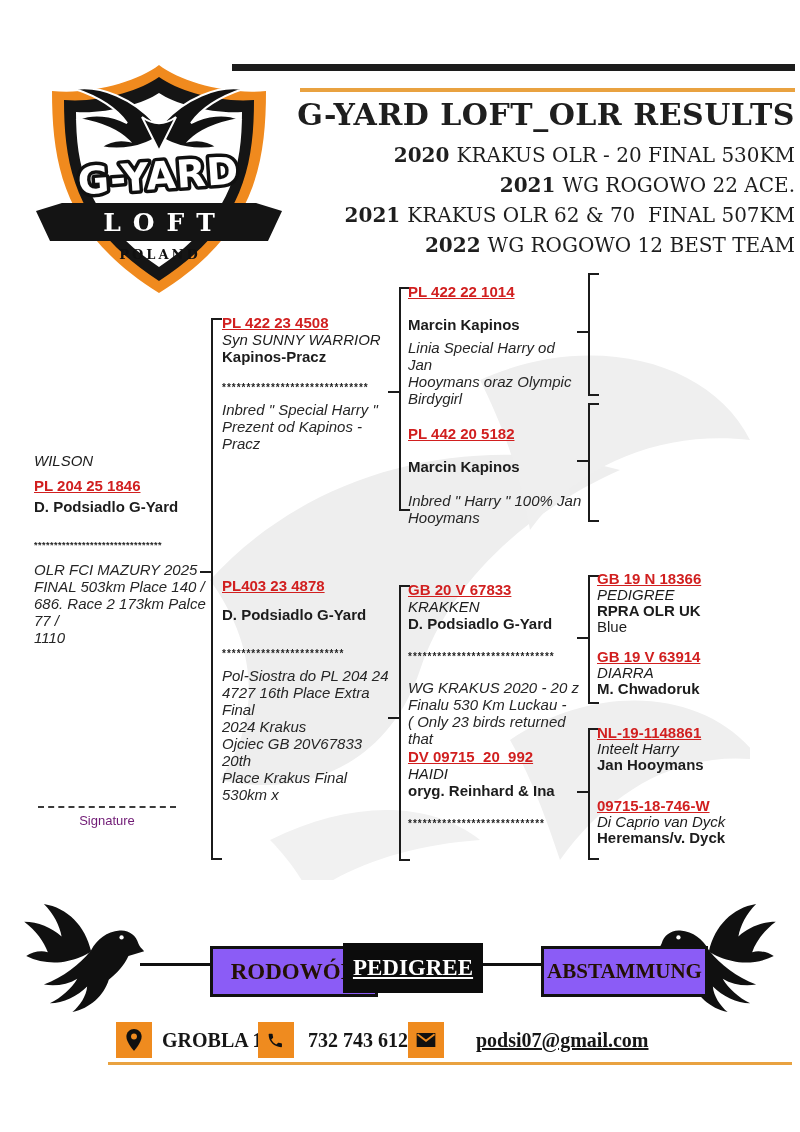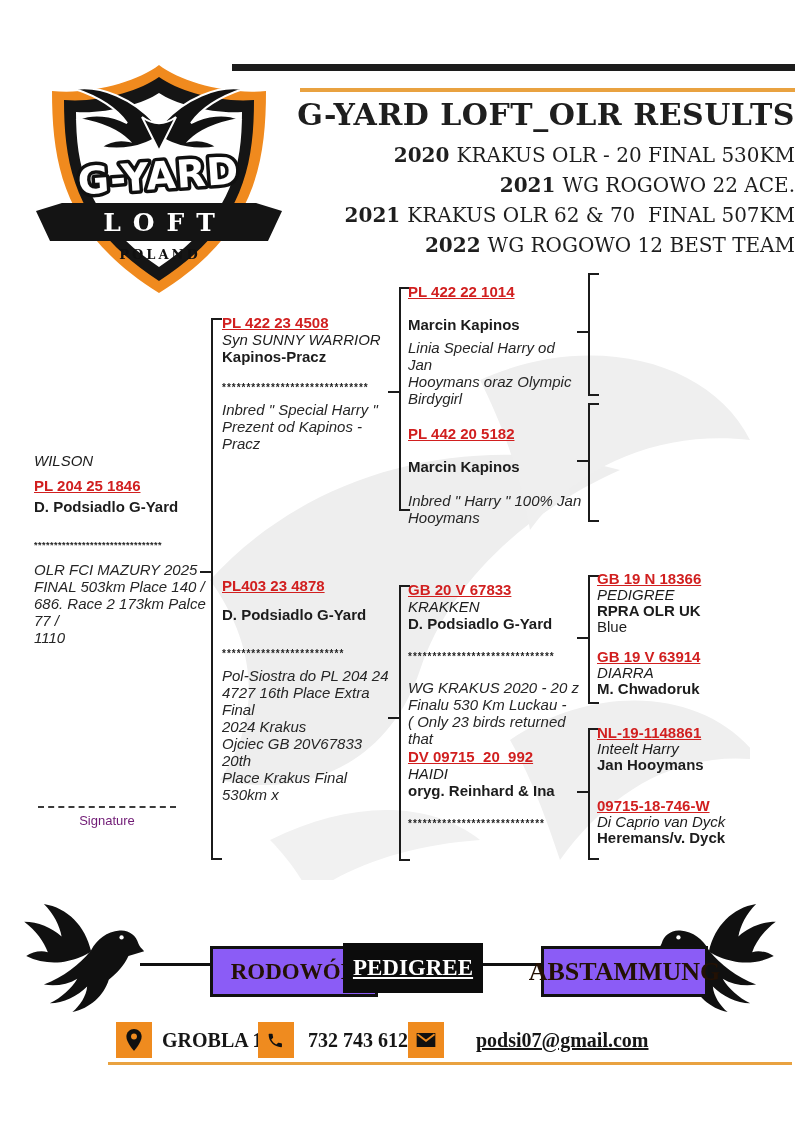--- a/index.html
+++ b/index.html
@@ -224,21 +224,21 @@
   <circle cx="101" cy="36" r="2.2" fill="#ffffff"></circle>
 </svg>
 
 <div class="bannerline"></div>
 <div class="bbox orange" style="left:166px;top:946px;width:162px;height:45px;font-size:23px;">
   <span>RODOWÓD</span>
 </div>
 <div class="bbox black" style="left:343px;top:943px;width:140px;height:50px;font-size:23px;text-decoration:underline;">
   <span>PEDIGREE</span>
 </div>
-<div class="bbox orange" style="left:497px;top:946px;width:161px;height:45px;font-size:26px;">
+<div class="bbox orange" style="left:497px;top:946px;width:161px;height:45px;font-size:21px;">
   <span>ABSTAMMUNG</span>
 </div>
 
 <div class="csq" style="left:116px;top:1022px;">
   <svg width="28" height="28" viewBox="0 0 36 36">
     <path d="M18 4c-5.4 0-9.8 4.4-9.8 9.8 0 7.2 9.8 18.2 9.8 18.2s9.8-11 9.8-18.2C27.8 8.4 23.4 4 18 4z" fill="#101010"></path>
     <circle cx="18" cy="13.6" r="3.8" fill="#ef8b1f"></circle>
   </svg>
 </div>
 <div class="ctext" style="left:162px;">GROBLA 105</div>

